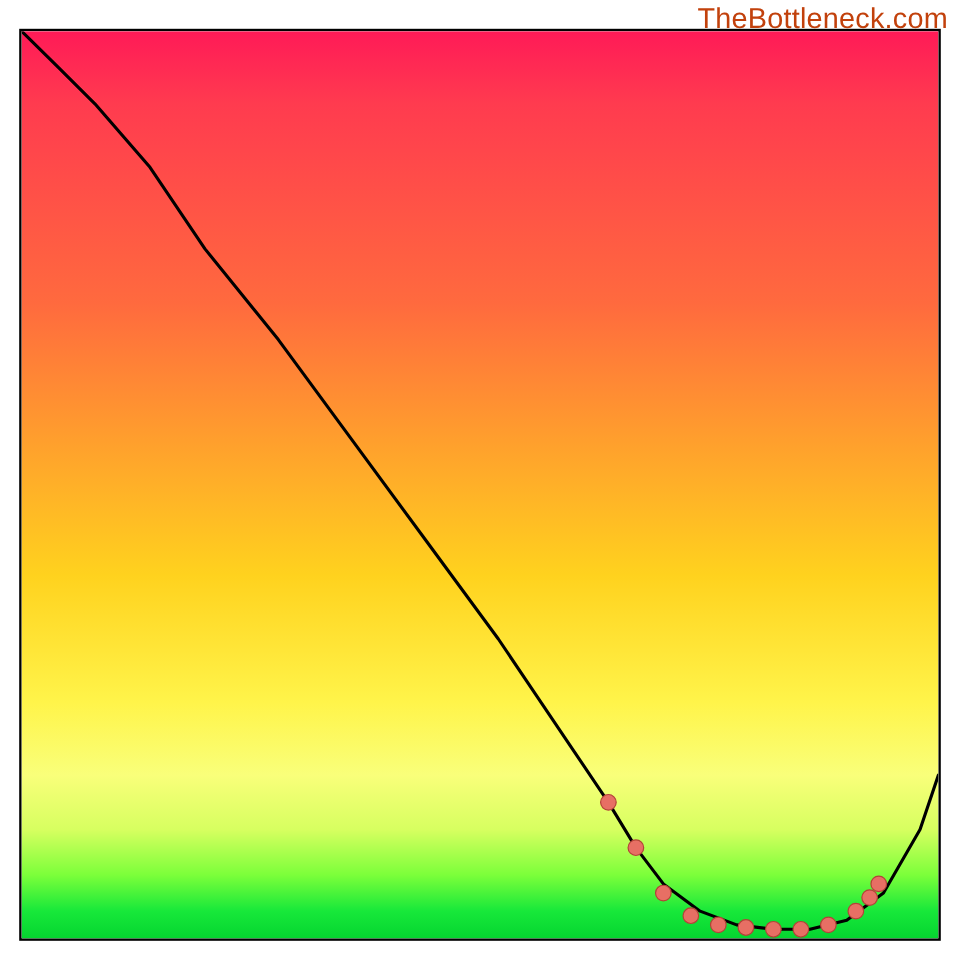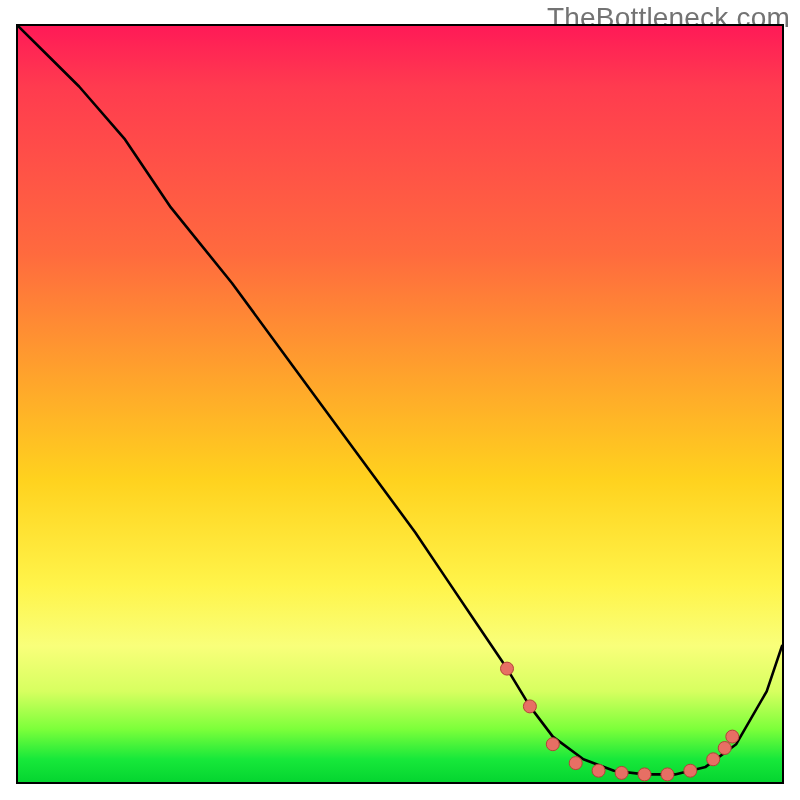--- a/index.html
+++ b/index.html
@@ -60,22 +60,22 @@
   }
   .dot {
     fill: #e76f64;
     stroke: #b34338;
     stroke-width: 1;
   }
   .attribution {
     position: absolute;
     top: 2px;
     right: 10px;
-    font-size: 28px;
-    color: #737373;
+    font-size: 24px;
+    color: #c2410c;
     font-weight: 500;
     letter-spacing: 0.2px;
   }
 </style>
 </head>
 <body>
 
 <div class="chart-wrap">
 
   <div class="attribution">TheBottleneck.com</div>

